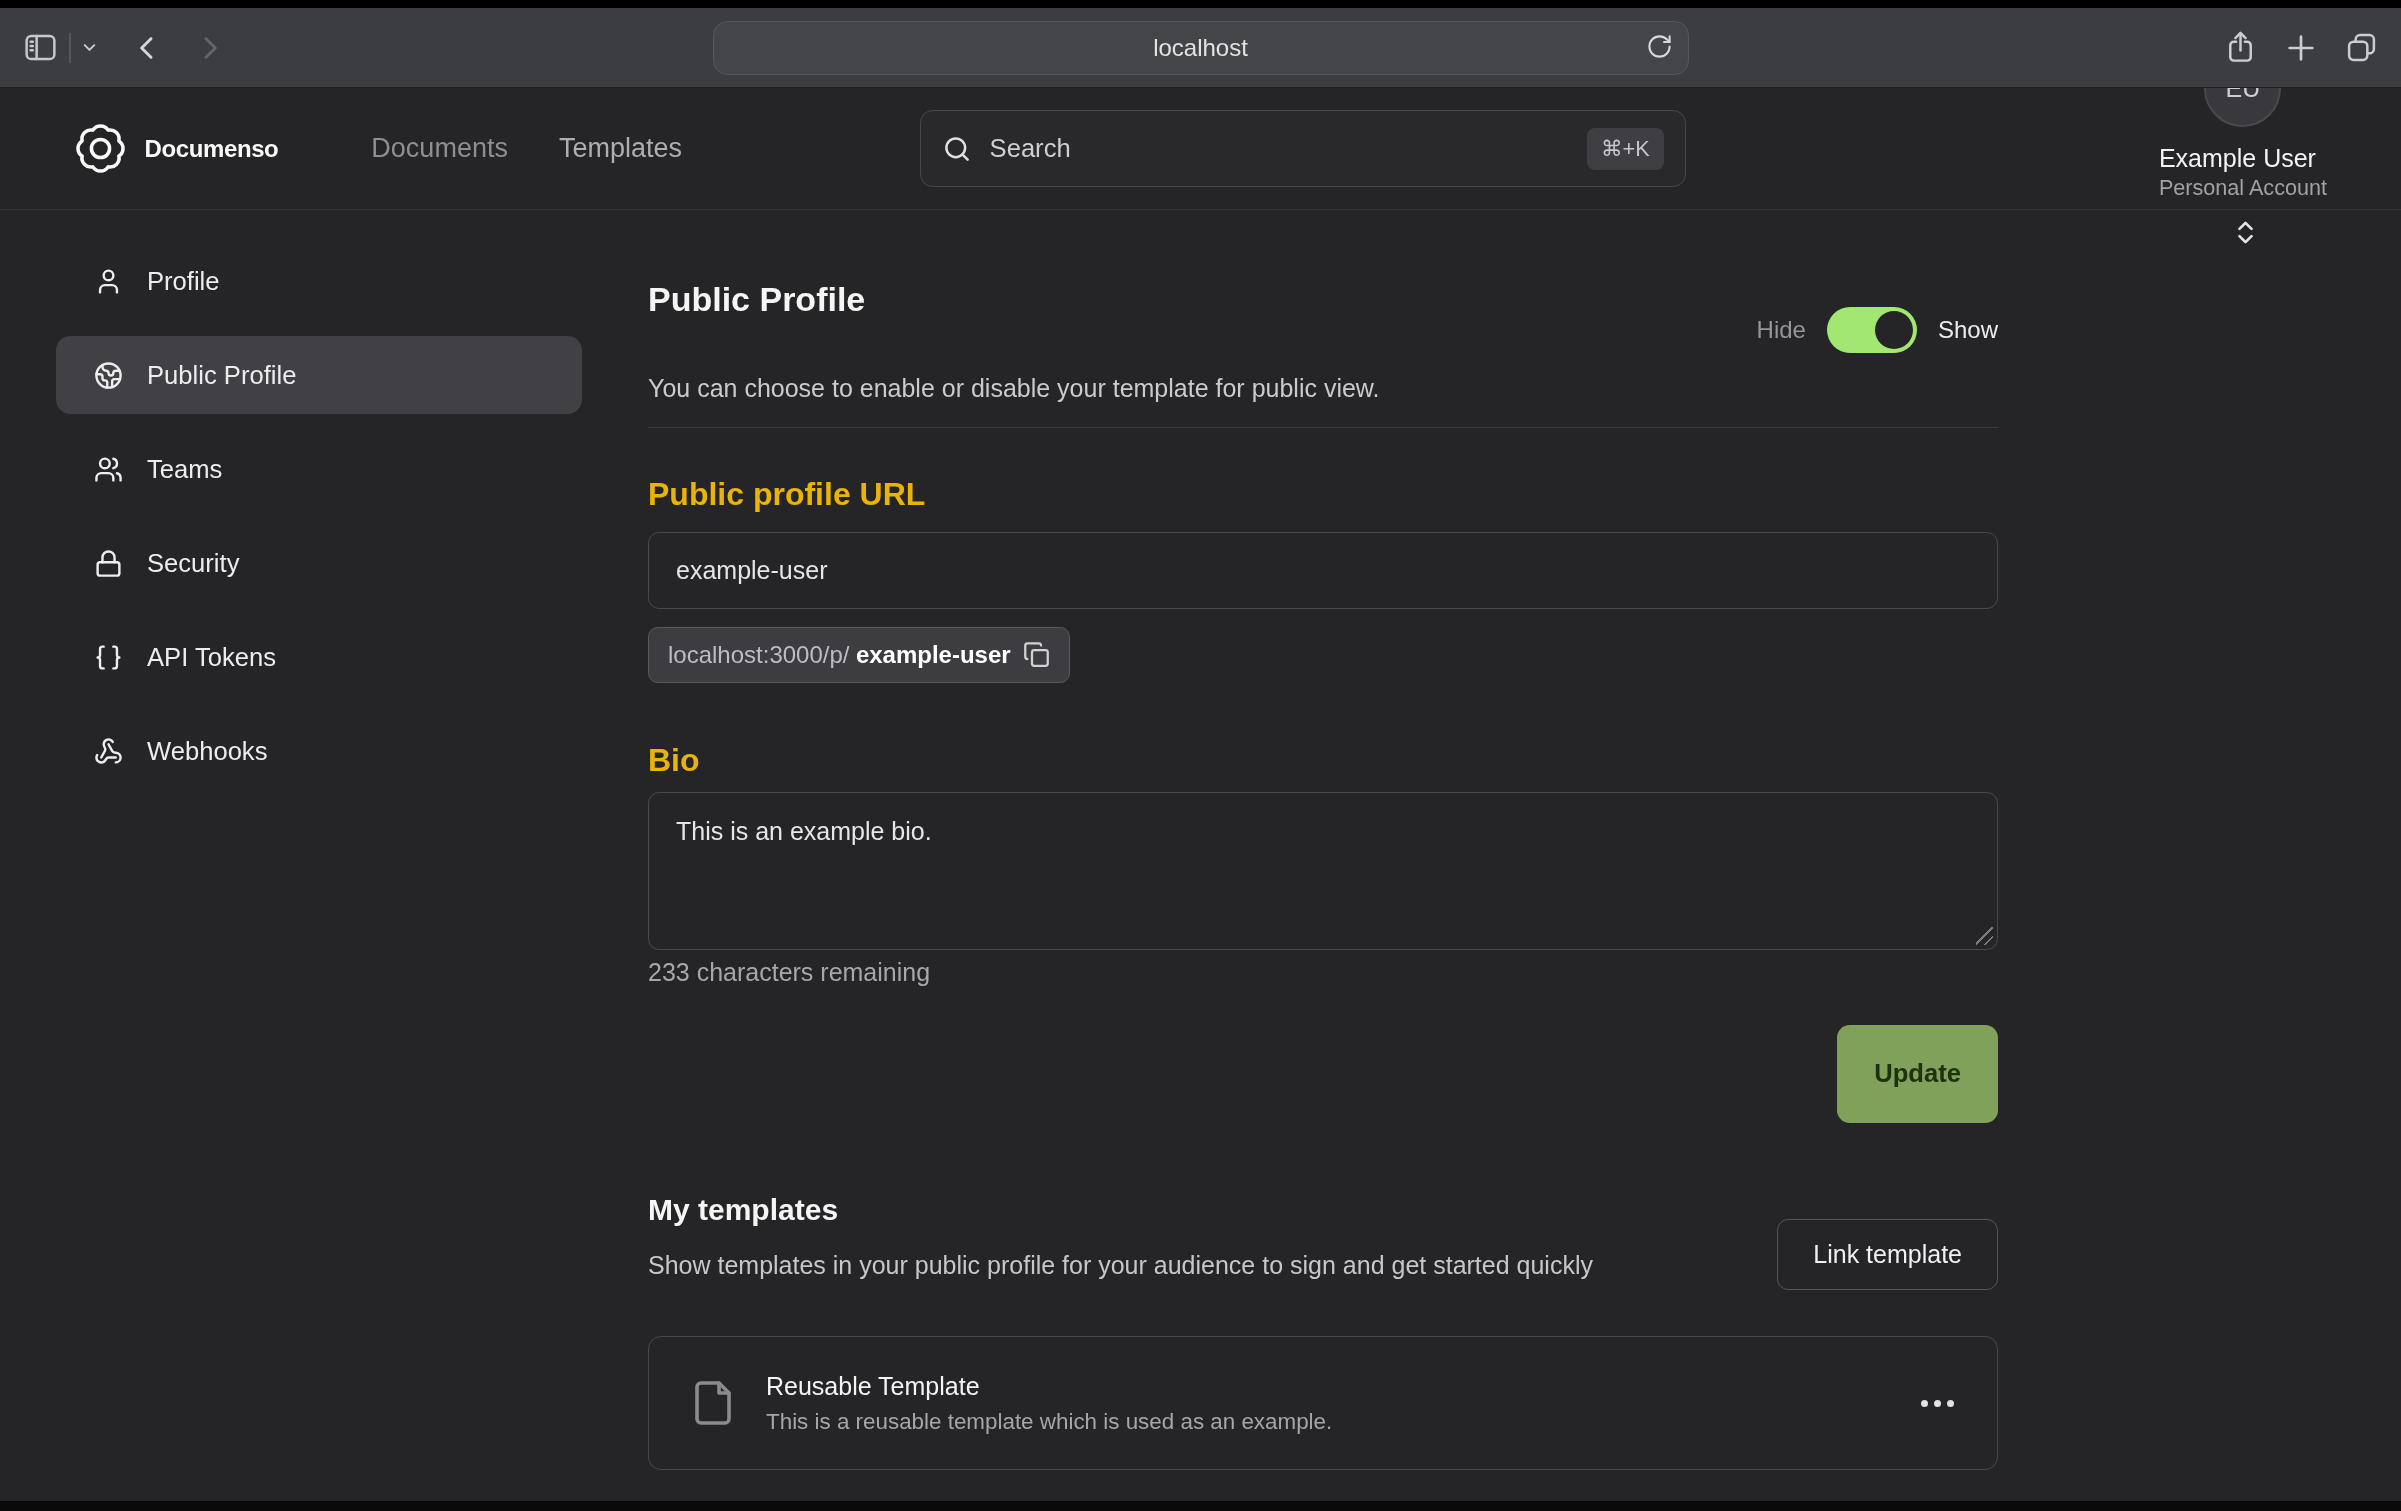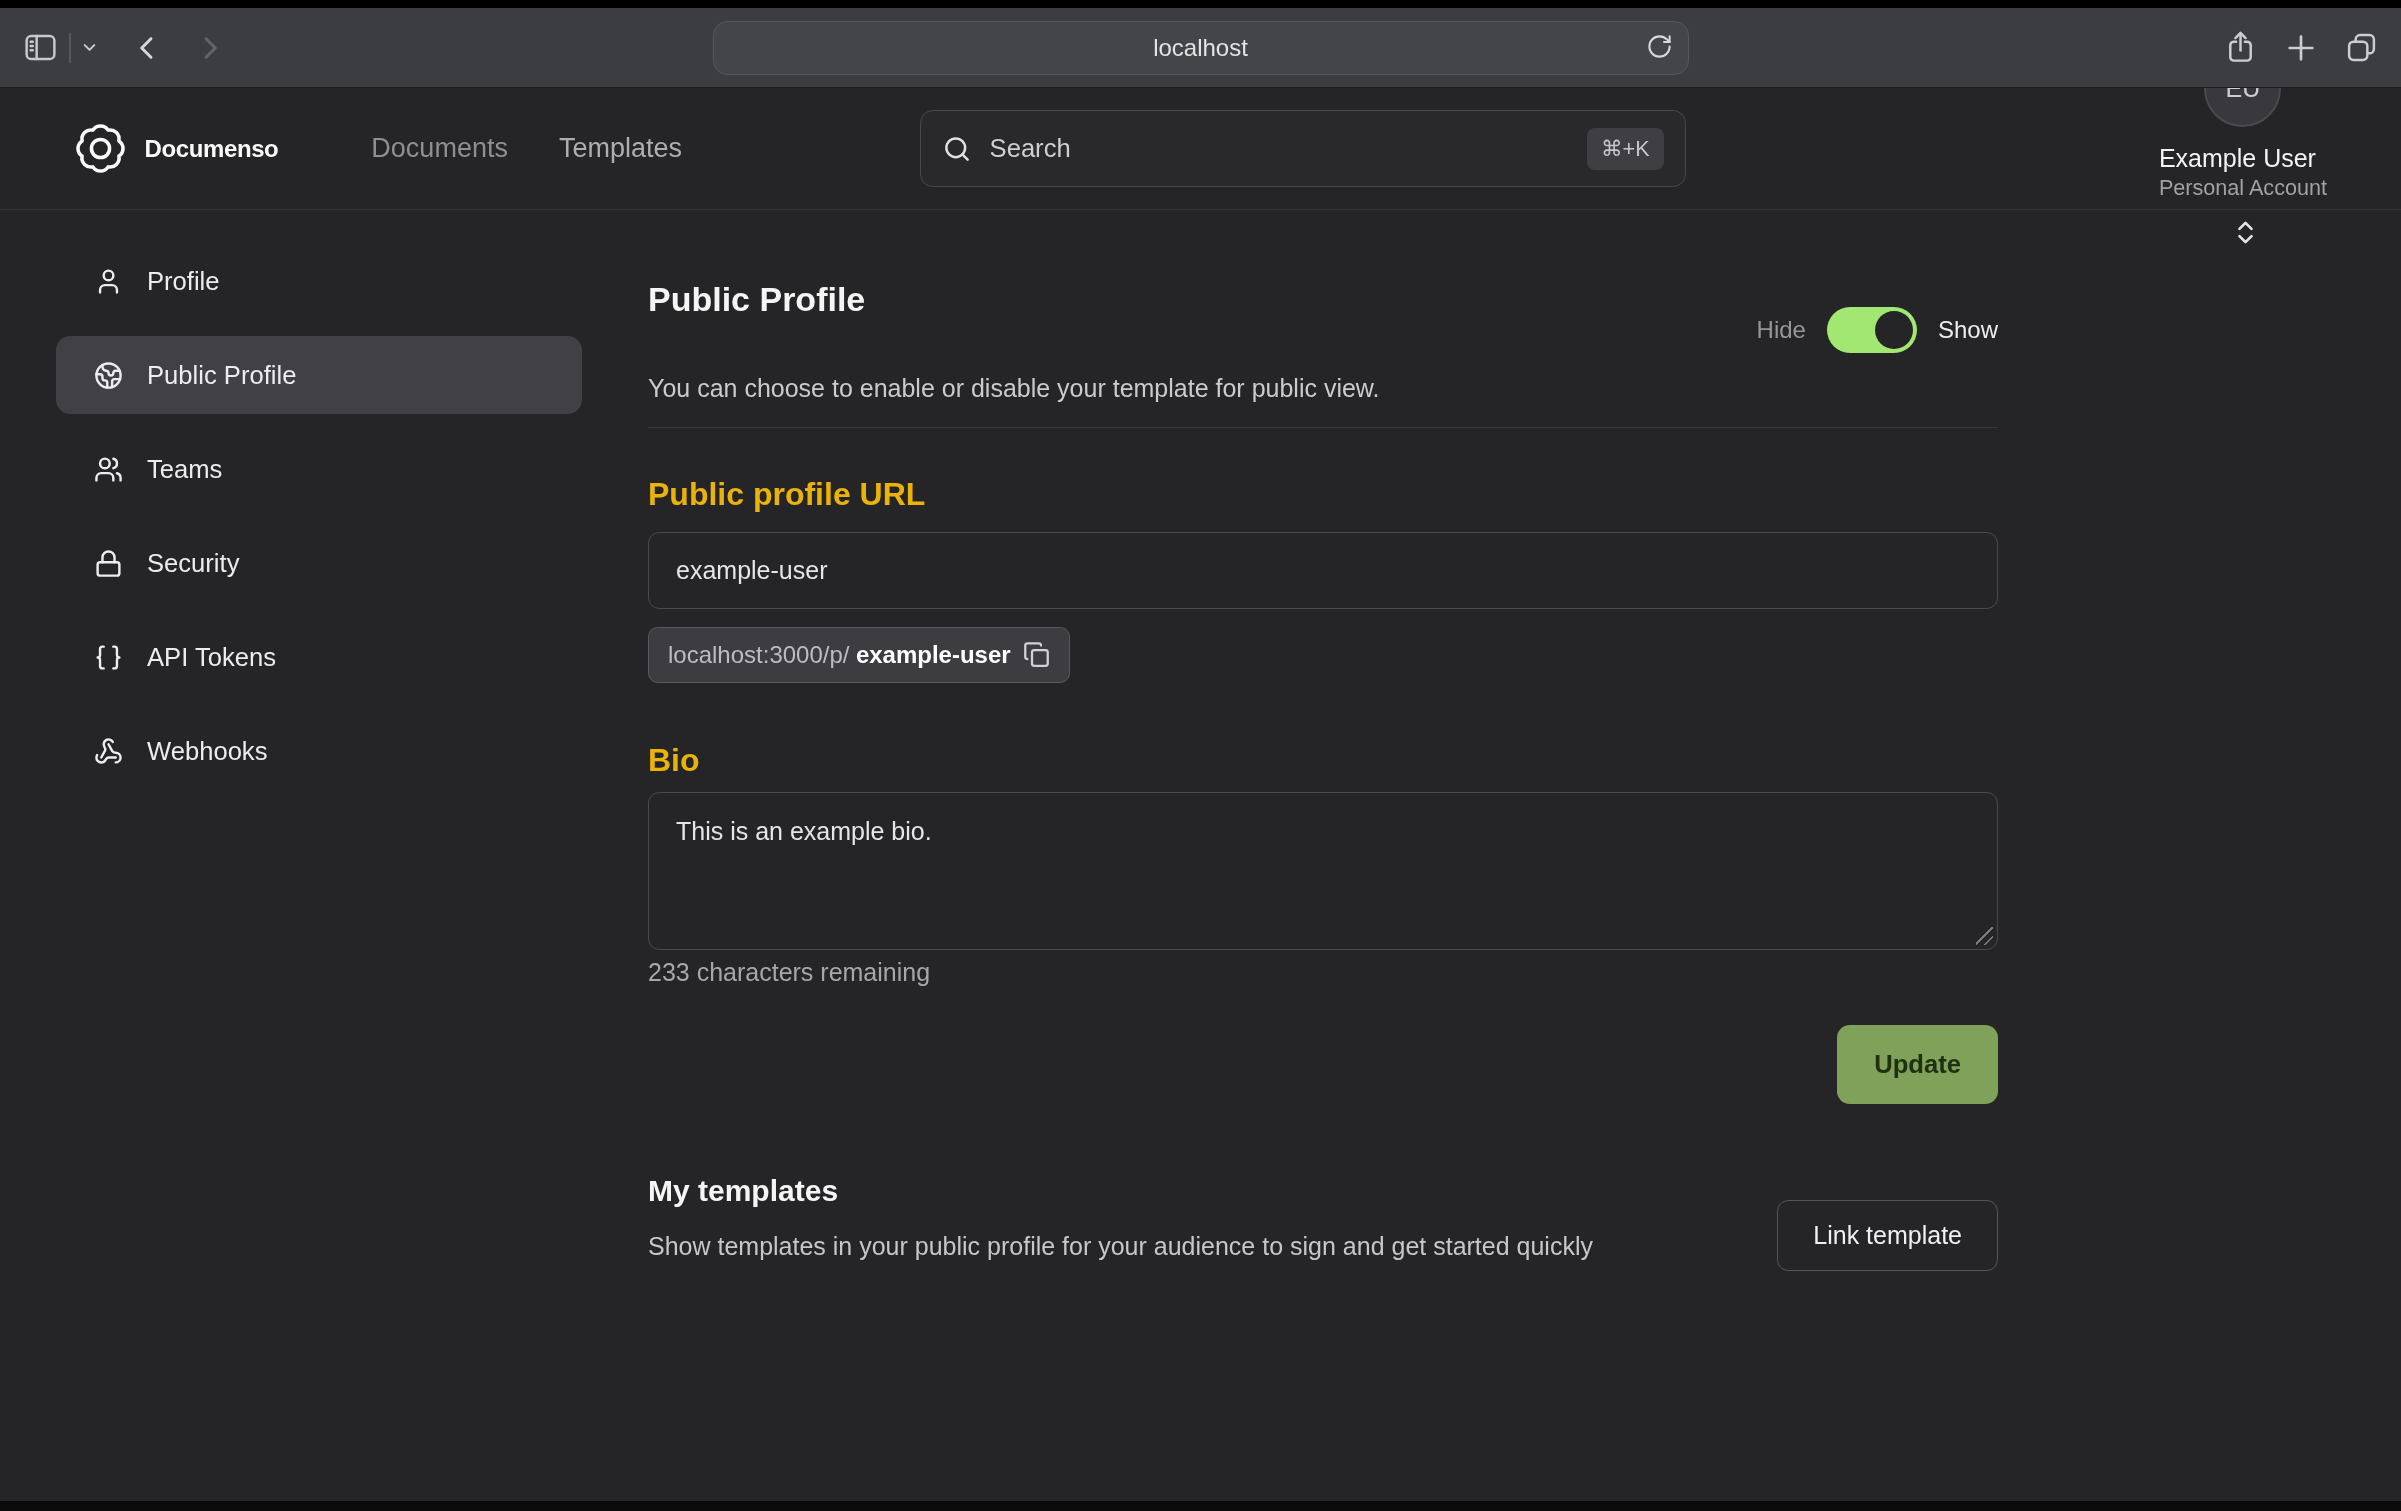--- a/index.html
+++ b/index.html
@@ -79,21 +79,21 @@
 
   .bio-label { margin-top:59px; }
   .bio-wrap { position:relative; margin-top:12.8px; width:1350px; }
   .bio-area { width:1350px; height:158px; background:transparent; border:1.6px solid #4a4a4e; border-radius:11.2px;
               font-size:25px; color:#e6e6e9; padding:21px 27px; outline:none; resize:none; line-height:1.4; }
   .resize-grip { position:absolute; right:4.8px; bottom:8px; width:17.6px; height:17.6px;
         background:linear-gradient(135deg, transparent 45%, #7c7c80 45% 53%, transparent 53% 72%, #7c7c80 72% 80%, transparent 80%); }
   .remaining { margin-top:5px; font-size:25px; color:#a7a7ab; }
 
   .update-row { display:flex; justify-content:flex-end; margin-top:38px; }
-  .btn-update { height:79px; padding:5px 37px; background:#80a159; color:#203112; border:none; border-radius:12.8px;
+  .btn-update { height:98px; padding:5px 37px; background:#80a159; color:#203112; border:none; border-radius:12.8px;
                 font-size:25.6px; font-weight:600; cursor:pointer; }
 
   .tpl-head { margin-top:70px; display:flex; justify-content:space-between; align-items:flex-start; }
   .tpl-title { font-size:30px; font-weight:600; color:#f5f5f6; }
   .tpl-desc { margin-top:17.6px; font-size:25px; color:#c7c7cb; line-height:42px; max-width:976px; }
   .btn-link-tpl { margin-top:26.4px; height:71px; padding:0 35px; background:transparent; border:1.6px solid #56565a;
                   border-radius:11.2px; font-size:25px; color:#f0f0f2; cursor:pointer; }
 
   .tpl-card { margin-top:46px; width:1350px; height:134px; border:1.6px solid #49494d; border-radius:12.8px;
               display:flex; align-items:center; padding:0 35px 0 40px; }
@@ -299,19 +299,34 @@
         </div>
 
         <div class="tpl-head">
           <div>
             <div class="tpl-title">My templates</div>
             <p class="tpl-desc">Show templates in your public profile for your audience to sign and get started quickly</p>
           </div>
           <button class="btn-link-tpl">Link template</button>
         </div>
 
+        <div class="tpl-card">
+          <svg class="doc" width="48" height="48" viewBox="0 0 24 24" fill="none" stroke="#8b8b8f" stroke-width="1.8" stroke-linecap="round" stroke-linejoin="round">
+              <path d="M15 2H6a2 2 0 0 0-2 2v16a2 2 0 0 0 2 2h12a2 2 0 0 0 2-2V7Z"></path>
+              <path d="M15 2v5h5"></path>
+            </svg>
+          <div class="tpl-meta">
+            <div class="tpl-item-title">Reusable Template</div>
+            <div class="tpl-item-desc">This is a reusable template which is used as an example.</div>
+          </div>
+          <button class="more-btn">
+            <i></i>
+              <i></i>
+              <i></i>
+          </button>
+        </div>
       </main>
     </div>
   </div>
 
   <div class="mac-bottom"></div>
 </div>
 
 
 </body></html>

